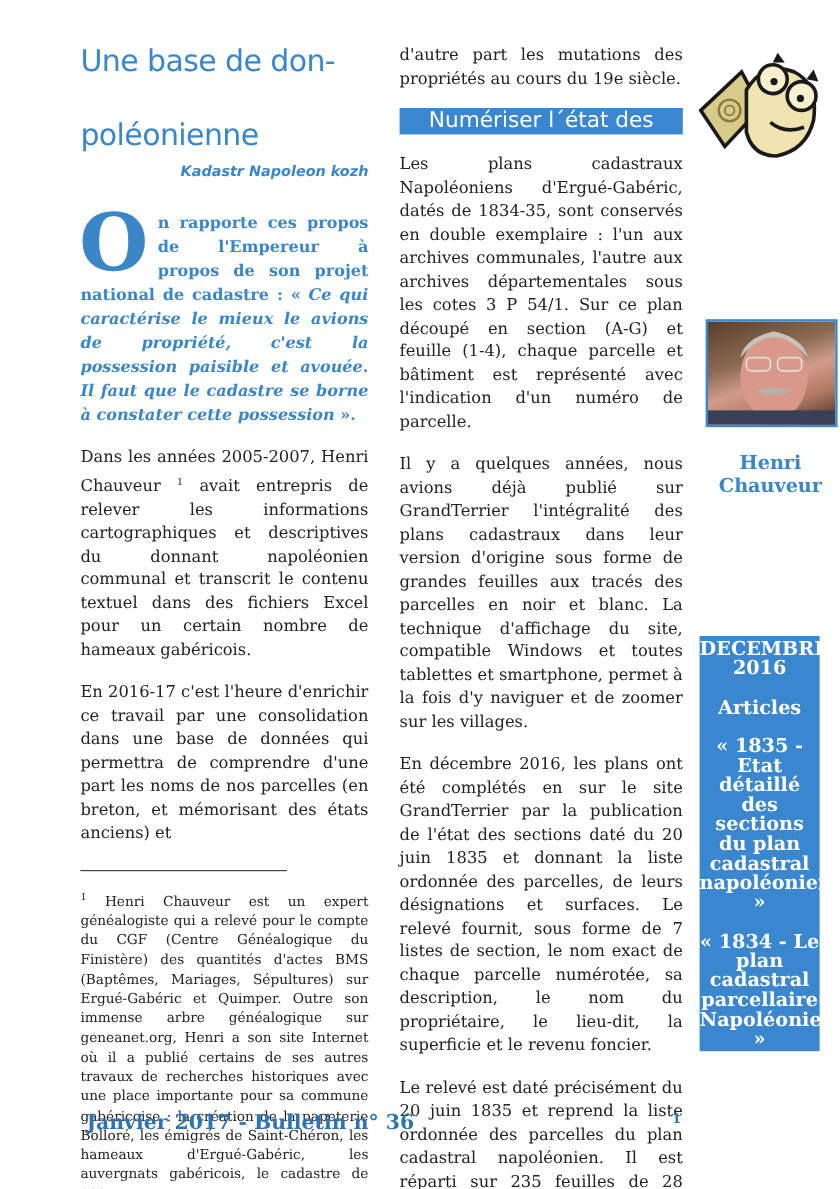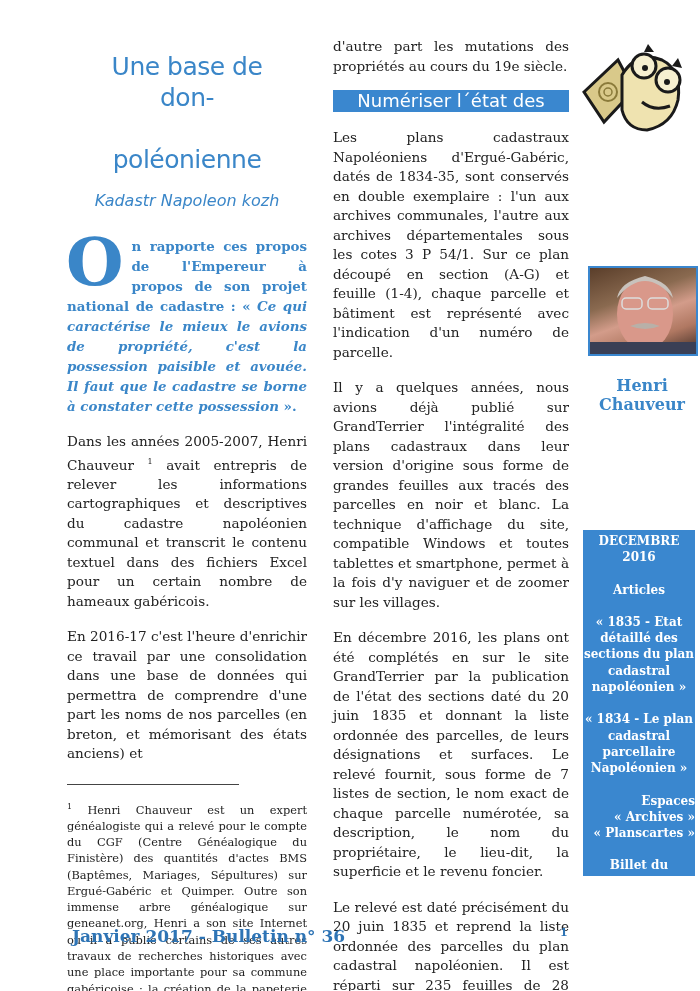--- a/index.html
+++ b/index.html
@@ -1,52 +1,52 @@
 <!DOCTYPE html>
 <html><head>
 <meta charset="utf-8">
 <style>
   html, body { margin:0; padding:0; background:#ffffff; }
   body { width:700px; height:991px; position:relative; overflow:hidden; font-family:"DejaVu Serif", serif; color:#222; }
   .col-left { position:absolute; left:67px; top:35px; width:240px; }
   .col-mid { position:absolute; left:333px; top:37px; width:236px; }
-  .title { font-family:"DejaVu Sans", sans-serif; color:#3a86c8; font-size:25px; line-height:31px; text-align:center; margin:16px; letter-spacing:-0.5px; font-weight:normal; }
-  .subtitle { font-family:"DejaVu Sans", sans-serif; font-style:italic; color:#3a86c8; font-size:16px; text-align:center; margin:8px 0 0 0; }
+  .title { font-family:"DejaVu Sans", sans-serif; color:#3a86c8; font-size:25px; line-height:31px; margin:0; letter-spacing:-0.5px; font-weight:normal; }
+  .subtitle { font-family:"DejaVu Sans", sans-serif; font-style:italic; color:#3a86c8; font-size:12px; text-align:right; margin:8px 0 0 0;font-weight:bold; }
   .intro { margin-top:26px; color:#3a86c8; font-weight:bold; font-size:13.4px; line-height:20px; text-align:justify; }
   .intro .dropcap { float:left; font-size:66px; line-height:56px; margin:-2px 8px 0 -1px; font-family:"DejaVu Serif", serif; font-weight:bold; color:#3a86c8; }
   .intro em { font-style:italic; }
   .para { font-size:13.6px; line-height:19.5px; text-align:justify; margin:0 0 16px 0; }
   .fn-rule { width:172px; height:1px; background:#444; margin:20px 0 14px 0; }
   .footnote { font-size:11.4px; line-height:16.3px; text-align:justify; margin:0; }
   sup { font-size:8px; }
   .section-bar { background:#3a87cf; color:#fff; font-family:"DejaVu Sans", sans-serif; font-size:18px; text-align:center; height:22px; line-height:22px; margin:14px 0 16px 0; }
   .mascot { position:absolute; left:582px; top:30px; width:110px; height:110px; }
   .photo { position:absolute; left:588px; top:266px; width:106px; height:86px; border:2px solid #3a87cf; background:linear-gradient(160deg,#5a3e2a 0%,#8a6a50 35%,#d39c8a 55%,#b07862 75%,#3b2a22 100%); overflow:hidden; }
   .photo-caption { position:absolute; left:588px; top:376px; width:108px; text-align:center; color:#3a86c8; font-weight:bold; font-size:16px; }
-  .sidebox { position:absolute; left:583px; top:530px; width:112px; height:346px; background:#3a87cf; color:#fff; font-weight:bold; font-size:12px; line-height:16.3px; text-align:center; padding-top:3px; box-sizing:border-box; }
+  .sidebox { position:absolute; left:583px; top:530px; width:100px; height:346px; background:#3a87cf; color:#fff; font-weight:bold; font-size:16px; line-height:16.3px; text-align:center; padding-top:3px; box-sizing:border-box; }
   .sidebox p { margin:0 0 16px 0; }
   .footer-left { position:absolute; left:72px; top:926px; color:#2e74b5; font-weight:bold; font-size:17px; font-family:"DejaVu Serif", serif; }
   .footer-right { position:absolute; left:560px; top:926px; color:#2e74b5; font-weight:bold; font-size:11px; }
 </style>
 </head>
 <body>
 
 <div class="col-left">
   <h1 class="title">
     <span>Une base de don-</span><br>
     <br>
     <span>poléonienne</span>
   </h1>
   <p class="subtitle">Kadastr Napoleon kozh</p>
 
   <div class="intro">
     <span class="dropcap">O</span><span>n rapporte ces propos de l'Empereur à propos de son projet national de cadastre : « </span><em>Ce qui caractérise le mieux le avions de propriété, c'est la possession paisible et avouée. Il faut que le cadastre se borne à constater cette possession</em><span> ».</span>
   </div>
 
-  <p class="para" style="margin-top:16px;"><span>Dans les années 2005-2007, Henri Chauveur</span> <sup>1</sup><span> avait entrepris de relever les informations cartographiques et descriptives du cadastre napoléonien communal et transcrit le contenu textuel dans des fichiers Excel pour un certain nombre de hameaux gabéricois.</span></p>
+  <p class="para" style="margin-top:16px;"><span>Dans les années 2005-2007, Henri Chauveur</span> <sup>1</sup><span> avait entrepris de relever les informations cartographiques et descriptives du donnant napoléonien communal et transcrit le contenu textuel dans des fichiers Excel pour un certain nombre de hameaux gabéricois.</span></p>
 
   <p class="para">En 2016-17 c'est l'heure d'enrichir ce travail par une consolidation dans une base de données qui permettra de comprendre d'une part les noms de nos parcelles (en breton, et mémorisant des états anciens) et</p>
 
   <div class="fn-rule"></div>
   <p class="footnote"><sup>1</sup><span> Henri Chauveur est un expert généalogiste qui a relevé pour le compte du CGF (Centre Généalogique du Finistère) des quantités d'actes BMS (Baptêmes, Mariages, Sépultures) sur Ergué-Gabéric et Quimper. Outre son immense arbre généalogique sur geneanet.org, Henri a son site Internet où il a publié certains de ses autres travaux de recherches historiques avec une place importante pour sa commune gabéricoise : la création de la papeterie Bolloré, les émigrés de Saint-Chéron, les hameaux d'Ergué-Gabéric, les auvergnats gabéricois, le cadastre de 1835.</span></p>
 </div>
 
 <div class="col-mid">
   <p class="para" style="margin-bottom:12px;">d'autre part les mutations des propriétés au cours du 19e siècle.</p>
   <div class="section-bar">Numériser l´état des sections</div>

